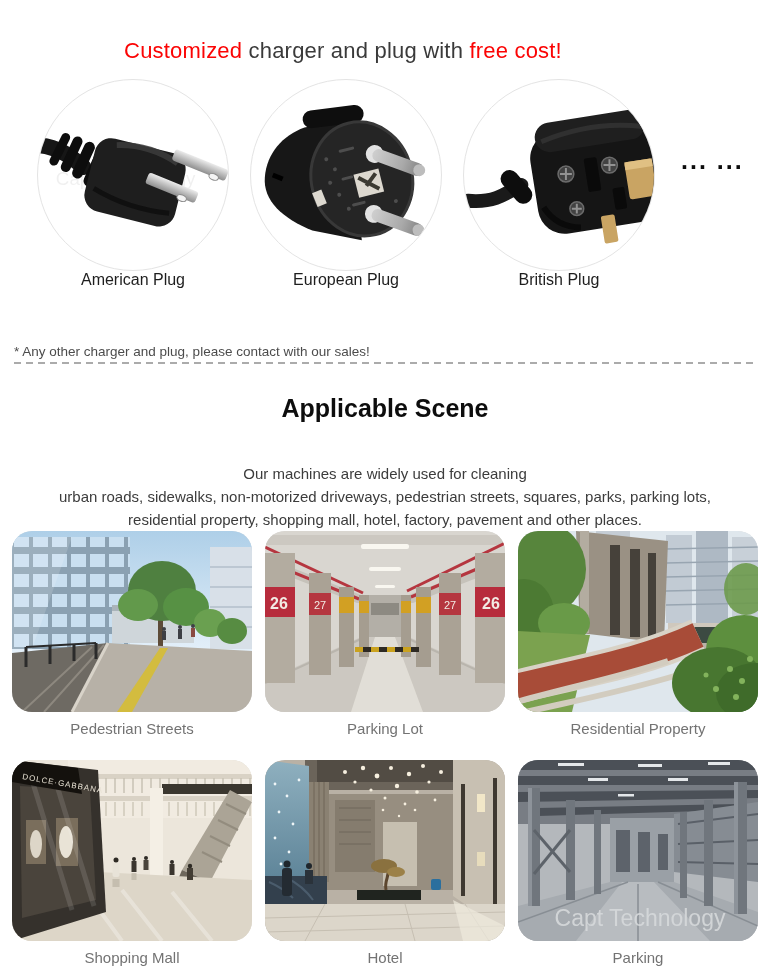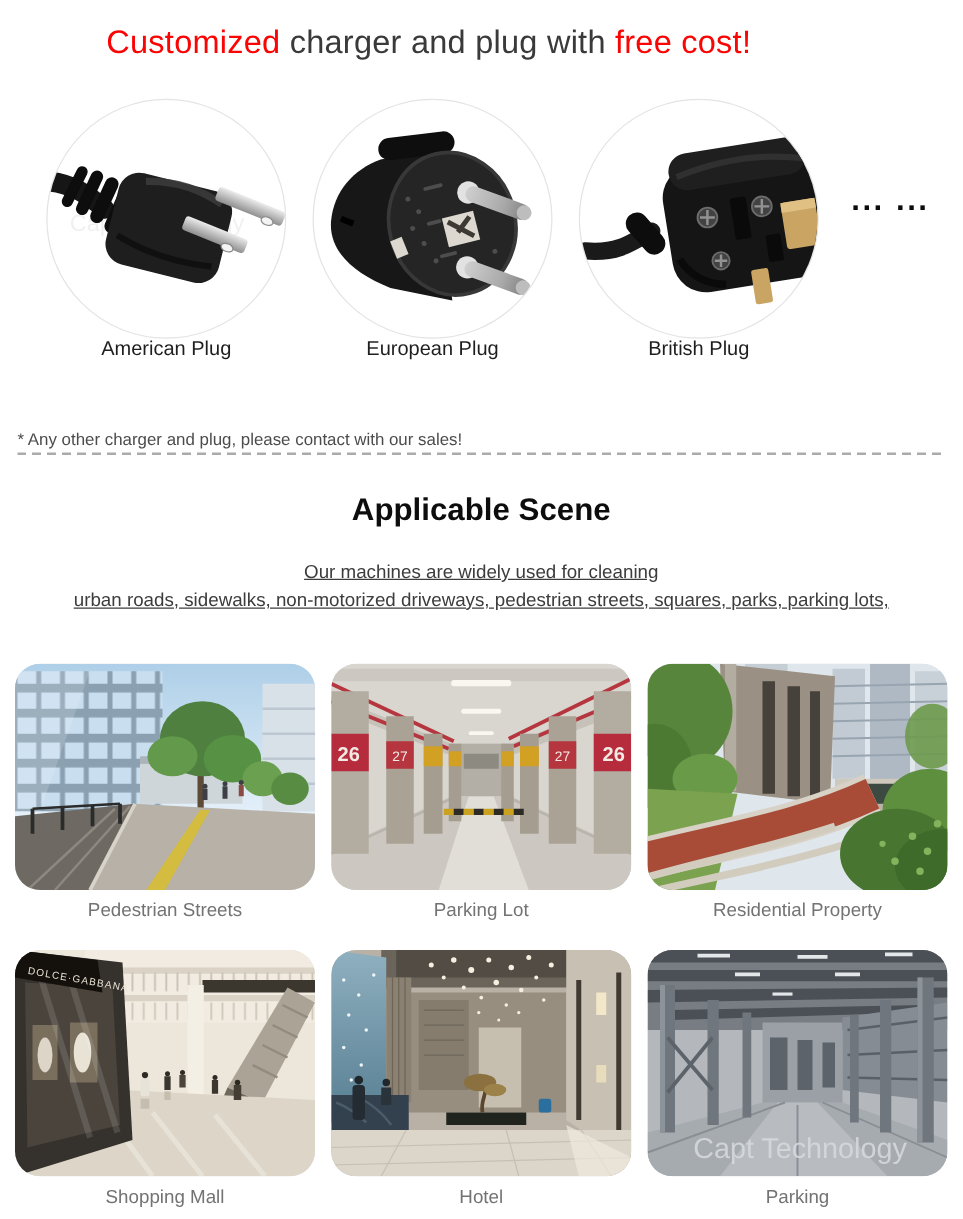--- a/index.html
+++ b/index.html
@@ -2,22 +2,22 @@
 <html><head>
 <meta charset="utf-8">
 <style>
   * { margin:0; padding:0; box-sizing:border-box; }
   html,body { background:#fff; }
   body {
     width:770px; height:975px; position:relative; overflow:hidden;
     font-family:"Liberation Sans", sans-serif; color:#333;
   }
   .title {
-    position:absolute; top:18px; left:0; width:686px; text-align:center;
-    font-size:26px; color:#3a3a3a; letter-spacing:0.2px;
+    position:absolute; top:38px; left:0; width:686px; text-align:center;
+    font-size:22px; color:#3a3a3a; letter-spacing:0.2px;
   }
   .title .red { color:#fb0404; }
   .plug-row { position:absolute; top:79px; left:37px; display:flex; gap:21px; }
   .plug-fig { width:192px; text-align:center; }
   .plug-circle {
     width:192px; height:192px; border-radius:50%; overflow:hidden;
     border:1px solid #e4e4e4; background:#fff;
   }
   .plug-circle svg { width:100%; height:100%; display:block; }
   .plug-label { font-size:16px; color:#1e1e1e; }
@@ -29,22 +29,22 @@
   .note { position:absolute; top:344px; left:14px; font-size:13.5px; color:#4c4c4c; }
   .divider {
     position:absolute; top:362px; left:14px; width:742px; height:1.5px;
     background:repeating-linear-gradient(90deg,#ababab 0 7px,transparent 7px 12px);
   }
   .scene-heading {
     position:absolute; top:394px; left:0; width:770px; text-align:center;
     font-size:25px; font-weight:bold; color:#0d0d0d;
   }
   .scene-desc {
-    position:absolute; top:446px; left:0; width:770px; text-align:center;
-    font-size:15px; line-height:23px; color:#3c3c3c;text-decoration:underline;
+    position:absolute; top:462px; left:0; width:770px; text-align:center;
+    font-size:15px; line-height:23px; color:#3c3c3c;
   }
   .scene-grid {
     position:absolute; top:531px; left:12px; width:746px;
     display:flex; flex-wrap:wrap; gap:23px 13px;
   }
   .scene-fig { width:240px; }
   .scene-img {
     width:240px; height:181px; border-radius:20px; overflow:hidden; display:block;
     background:#ddd;
   }
@@ -178,20 +178,21 @@
 
 <div class="note">* Any other charger and plug, please contact with our sales!</div>
 
 <div class="divider"></div>
 
 <div class="scene-heading">Applicable Scene</div>
 
 <div class="scene-desc">
   <div>Our machines are widely used for cleaning</div>
   <div>urban roads, sidewalks, non-motorized driveways, pedestrian streets, squares, parks, parking lots,</div>
+  <div>residential property, shopping mall, hotel, factory, pavement and other places.</div>
 </div>
 
 <div class="scene-grid">
 
   <div class="scene-fig">
     <div class="scene-img">
       <svg viewBox="0 0 240 181" preserveAspectRatio="none">
         <defs>
           <linearGradient id="ps-sky" x1="0" y1="0" x2="0" y2="1">
             <stop offset="0" stop-color="#aecfe8"></stop>

